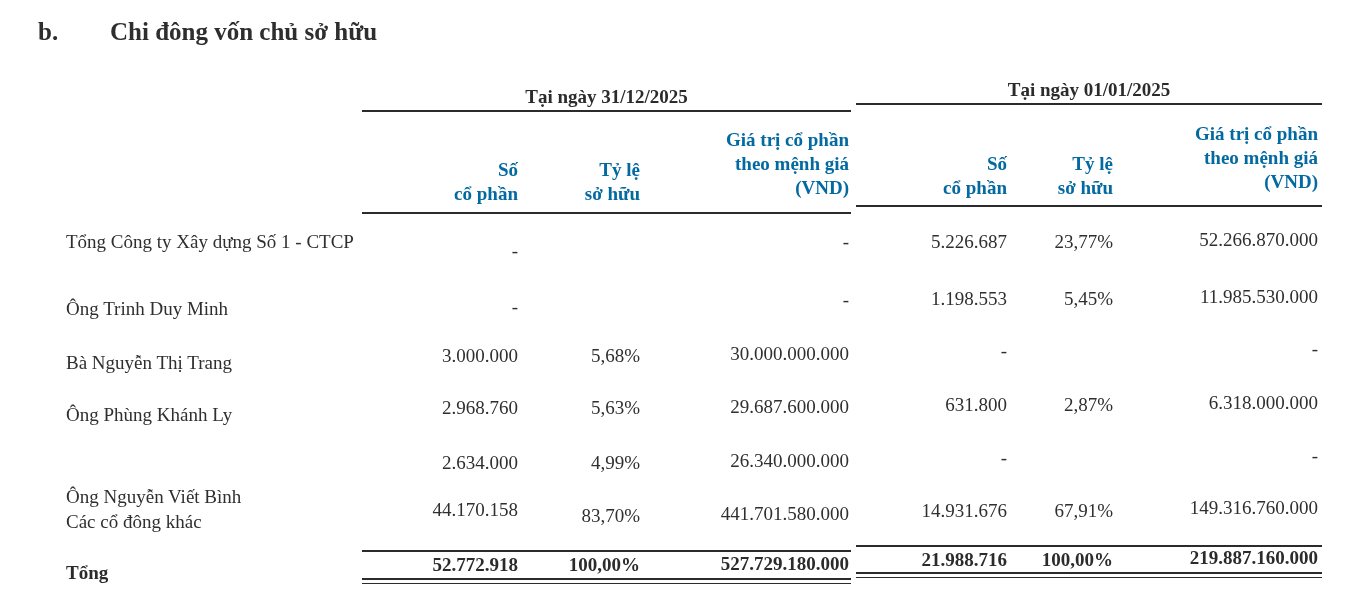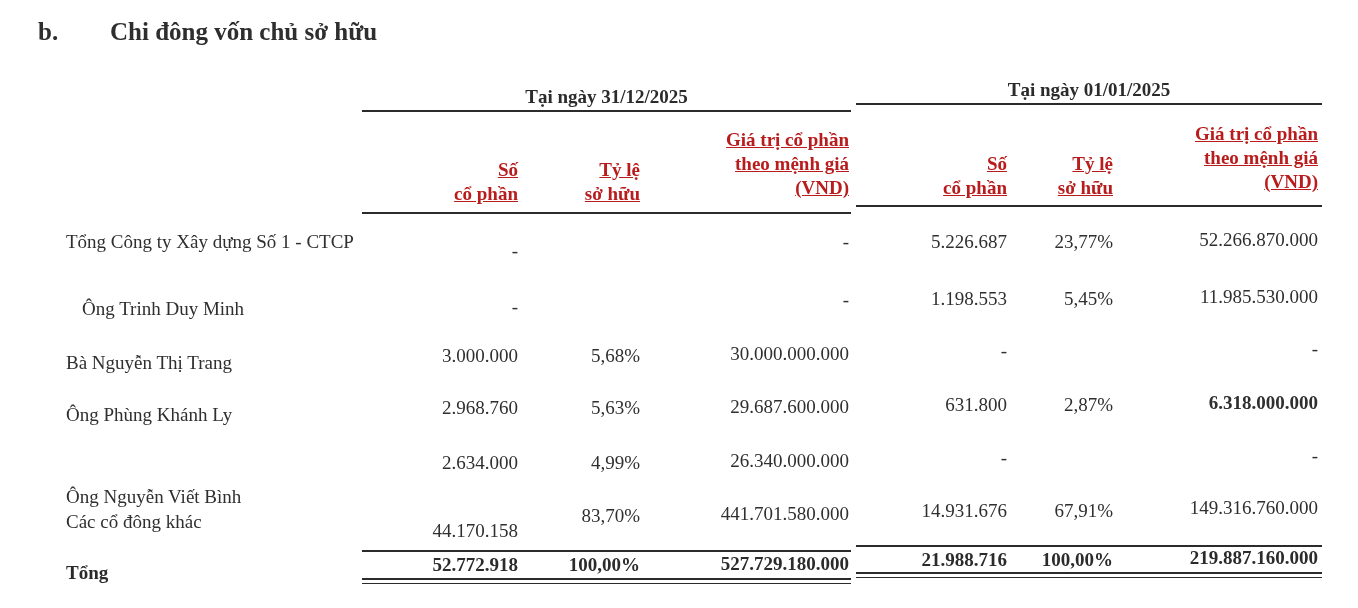--- a/index.html
+++ b/index.html
@@ -52,22 +52,21 @@
     .hline.thin {
       border-top-width: 1.5px;
     }
 
     .col-head {
       position: absolute;
       font-size: 19px;
       font-weight: bold;
       text-align: right;
       line-height: 24px;
-      color: #b91c1c;
-      text-decoration: underline;
+      color: #0369a1;
     }
     .col-head span {
       display: block;
       white-space: nowrap;
     }
 
     .row-label {
       position: absolute;
       left: 66px;
       font-size: 19px;
@@ -132,21 +131,21 @@
 <div class="hline" style="left:856px; width:466px; top:205px;"></div>
 
 <div class="row-label" style="top:229px; width:300px;">Tổng Công ty Xây dựng Số 1 - CTCP</div>
 <div class="cell" style="right:840px; top:240px;">-</div>
 <div class="cell" style="right:718px; top:240px;"></div>
 <div class="cell" style="right:509px; top:231px;">-</div>
 <div class="cell" style="right:351px; top:231px;">5.226.687</div>
 <div class="cell" style="right:245px; top:231px;">23,77%</div>
 <div class="cell" style="right:40px; top:229px;">52.266.870.000</div>
 
-<div class="row-label" style="top:296px;margin-left:16px;">Ông Trinh Duy Minh</div>
+<div class="row-label" style="top:296px;">Ông Trinh Duy Minh</div>
 <div class="cell" style="right:840px; top:296px;">-</div>
 <div class="cell" style="right:718px; top:296px;"></div>
 <div class="cell" style="right:509px; top:289px;">-</div>
 <div class="cell" style="right:351px; top:288px;">1.198.553</div>
 <div class="cell" style="right:245px; top:288px;">5,45%</div>
 <div class="cell" style="right:40px; top:286px;">11.985.530.000</div>
 
 <div class="row-label" style="top:350px;">Bà Nguyễn Thị Trang</div>
 <div class="cell" style="right:840px; top:345px;">3.000.000</div>
 <div class="cell" style="right:718px; top:345px;">5,68%</div>
@@ -154,32 +153,32 @@
 <div class="cell" style="right:351px; top:340px;">-</div>
 <div class="cell" style="right:245px; top:340px;"></div>
 <div class="cell" style="right:40px; top:338px;">-</div>
 
 <div class="row-label" style="top:402px;">Ông Phùng Khánh Ly</div>
 <div class="cell" style="right:840px; top:397px;margin-left:36px;">2.968.760</div>
 <div class="cell" style="right:718px; top:397px;">5,63%</div>
 <div class="cell" style="right:509px; top:396px;">29.687.600.000</div>
 <div class="cell" style="right:351px; top:394px;">631.800</div>
 <div class="cell" style="right:245px; top:394px;">2,87%</div>
-<div class="cell" style="right:40px; top:392px;font-weight:bold;">6.318.000.000</div>
+<div class="cell" style="right:40px; top:392px;">6.318.000.000</div>
 
 <div class="row-label" style="top:484px;font-family:Liberation Serif, serif;">Ông Nguyễn Viết Bình</div>
 <div class="cell" style="right:840px; top:452px;">2.634.000</div>
 <div class="cell" style="right:718px; top:452px;">4,99%</div>
 <div class="cell" style="right:509px; top:450px;">26.340.000.000</div>
 <div class="cell" style="right:351px; top:447px;">-</div>
 <div class="cell" style="right:245px; top:447px;"></div>
 <div class="cell" style="right:40px; top:445px;">-</div>
 
 <div class="row-label" style="top:509px;">Các cổ đông khác</div>
-<div class="cell" style="right:840px; top:520px;">44.170.158</div>
+<div class="cell" style="right:840px; top:499px;">44.170.158</div>
 <div class="cell" style="right:718px; top:505px;">83,70%</div>
 <div class="cell" style="right:509px; top:503px;">441.701.580.000</div>
 <div class="cell" style="right:351px; top:500px;">14.931.676</div>
 <div class="cell" style="right:245px; top:500px;">67,91%</div>
 <div class="cell" style="right:40px; top:497px;">149.316.760.000</div>
 
 <div class="hline" style="left:362px; width:489px; top:550px;"></div>
 <div class="hline" style="left:856px; width:466px; top:545px;"></div>
 
 <div class="total">

